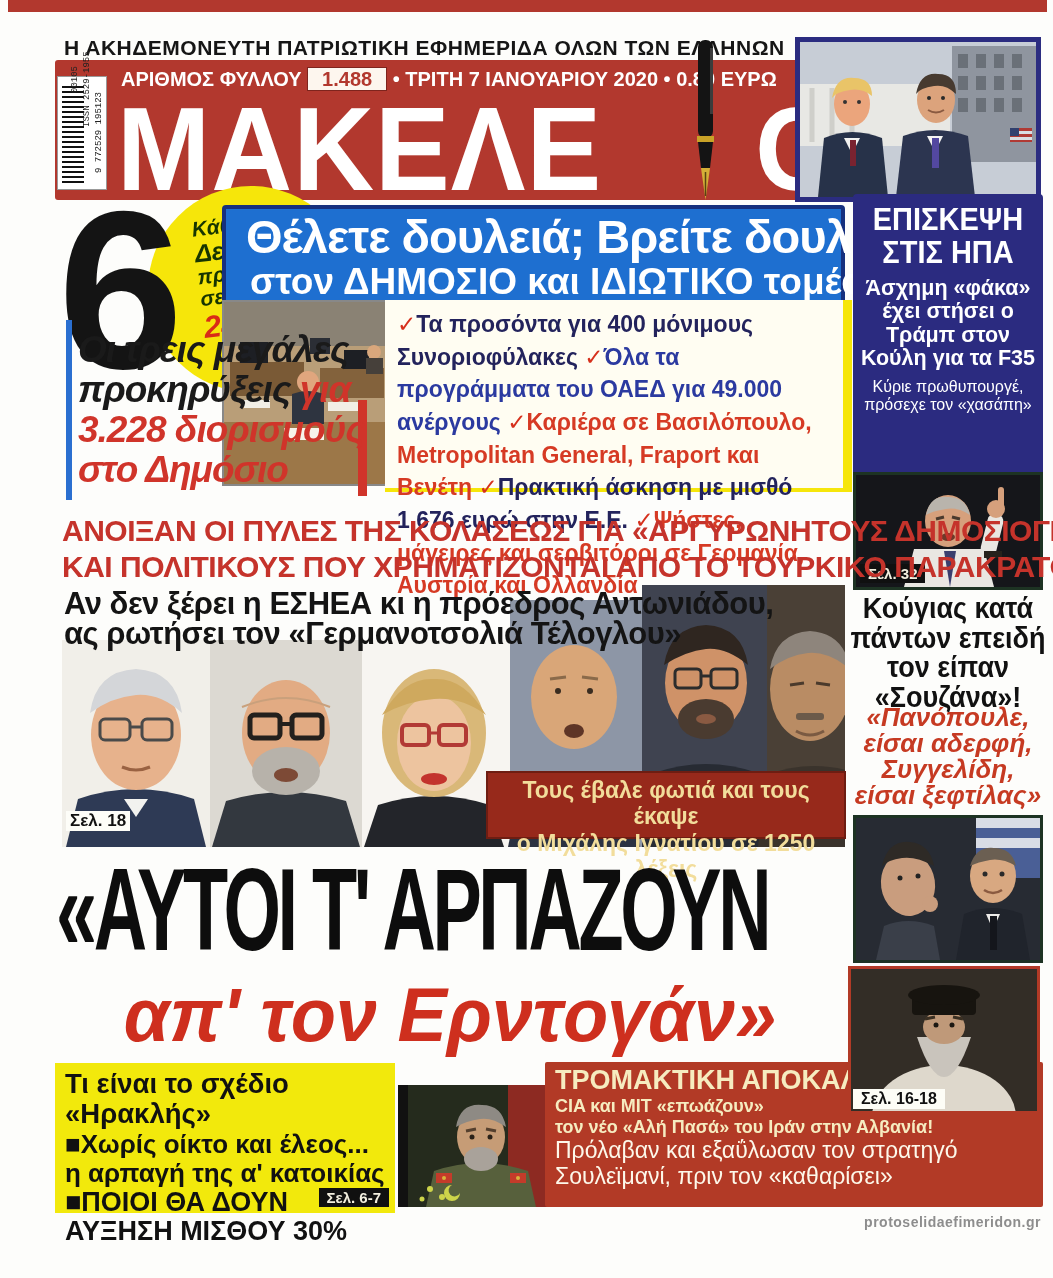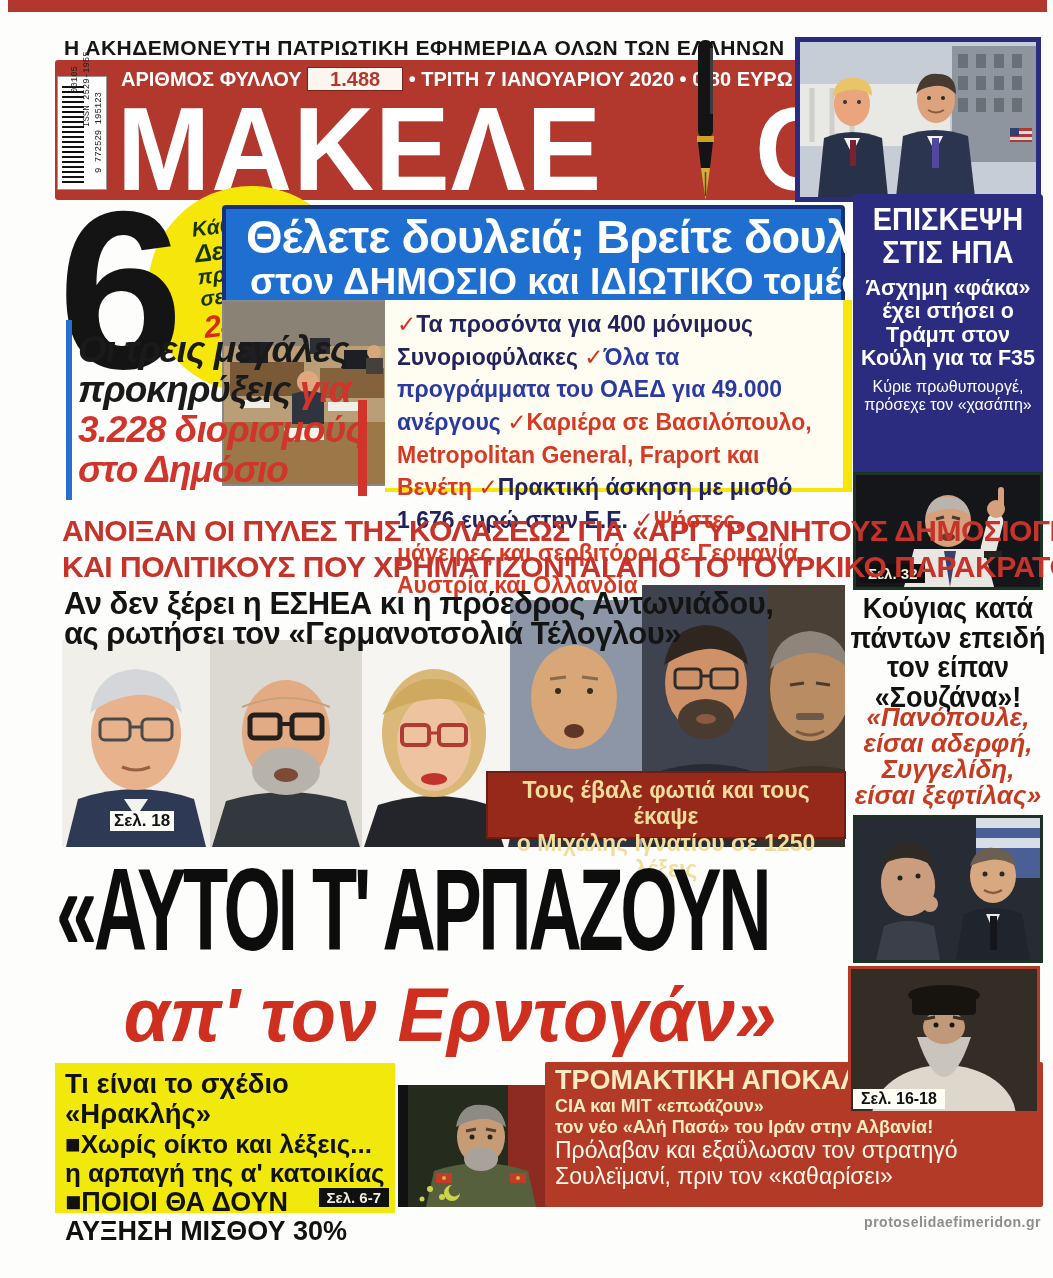--- a/index.html
+++ b/index.html
@@ -5,21 +5,21 @@
   html,body{margin:0;padding:0;background:#ffffff;}
   #page{position:relative;width:1053px;height:1278px;background:#fdfdfb;overflow:hidden;
         font-family:"Liberation Sans","DejaVu Sans",sans-serif;}
   .abs{position:absolute;}
   .nowrap{white-space:nowrap;}
   
   .topstrip{background:#b2382e;}
   .slogan{font-weight:bold;color:#161616;font-size:21px;letter-spacing:.5px;}
   .masthead{background:#b2382e;border-radius:3px;}
   .issueline{color:#ffffff;font-weight:bold;font-size:20px;}
-  .issuebox{background:#fdf6ee;color:#b2382e;font-weight:bold;padding:0 22px;border:1px solid #7e241d;}
+  .issuebox{background:#fdf6ee;color:#b2382e;font-weight:bold;padding:0 14px;border:1px solid #7e241d;}
   .mastitle{color:#ffffff;font-weight:900;font-size:112px;letter-spacing:1px;transform:scaleY(1.06);transform-origin:left top;line-height:1;}
   .barcodebox{background:#fff;border:1px solid #999;}
   .barcode-stripes{background:repeating-linear-gradient(0deg,#111 0 2px,#fff 2px 5px);}
   .bcodetxt{color:#222;font-size:9px;font-family:"Liberation Mono","DejaVu Sans Mono",monospace;}
   
   .bignum{font-weight:900;color:#141414;font-size:225px;line-height:.8;letter-spacing:-8px;}
   .yellowcircle{background:#f6e60a;border-radius:50%;}
   .suppline{font-weight:900;font-style:italic;color:#173500;font-size:21px;line-height:1.05;}
   .supppages{color:#d92c17;font-weight:900;font-style:italic;font-size:31px;}
   
@@ -297,21 +297,21 @@
         <path d="M-52,262 L-44,190 Q4,172 52,190 L52,262 Z" fill="#3a332c"></path>
         <ellipse cx="0" cy="104" rx="40" ry="52" fill="#b98c64"></ellipse>
         <path d="M-40,84 Q-34,48 0,46 Q34,48 40,84 Q18,66 -2,68 Q-22,70 -40,84 Z" fill="#8e857c"></path>
         <path d="M-20,100 L-6,98 M6,98 L20,100" stroke="#4a3a2c" stroke-width="3"></path>
         <rect x="-14" y="128" width="28" height="7" rx="3" fill="#6b5a4a"></rect>
         <path d="M-14,146 Q0,154 14,146" stroke="#7a5a42" stroke-width="3" fill="none"></path>
       </g>
     </svg>
     <div class="abs subhead nowrap" style="left:2px;top:3px;">Αν δεν ξέρει η ΕΣΗΕΑ κι η πρόεδρος Αντωνιάδου,</div>
     <div class="abs subhead nowrap" style="left:2px;top:33px;">ας ρωτήσει τον «Γερμανοτσολιά Τέλογλου»</div>
-    <div class="abs pagelabel" style="left:4px;top:226px;background:#fdfdf8;padding:0 4px;margin-left:44px;">Σελ. 18</div>
+    <div class="abs pagelabel" style="left:4px;top:226px;background:#fdfdf8;padding:0 4px;">Σελ. 18</div>
     <div class="abs caption" style="left:424px;top:186px;width:356px;height:60px;padding-top:4px;">
       <div>Τους έβαλε φωτιά και τους έκαψε</div>
       <div>ο Μιχάλης Ιγνατίου σε 1250 λέξεις</div>
     </div>
   </div>
 
   <div class="abs headline-black" style="left:56px;top:852px;">«ΑΥΤΟΙ Τ' ΑΡΠΑΖΟΥΝ</div>
   <div class="abs headline-red" style="left:56px;top:978px;width:788px;">απ' τον Ερντογάν»</div>
 
   <div class="abs darkframe" style="left:853px;top:815px;width:184px;height:142px;">
@@ -333,21 +333,21 @@
       <path d="M114,48 Q120,28 138,30 Q156,30 160,48 Q146,40 134,42 Q122,44 114,48 Z" fill="#6b5f52"></path>
       <circle cx="129" cy="56" r="2.5" fill="#2a2a2a"></circle>
         <circle cx="146" cy="56" r="2.5" fill="#2a2a2a"></circle>
       <path d="M128,72 Q137,78 146,72" stroke="#8a5a40" stroke-width="2.5" fill="none"></path>
     </svg>
   </div>
 
   <div class="abs hercules" style="left:55px;top:1063px;width:340px;height:150px;padding:6px 10px;box-sizing:border-box;">
     <div class="herc-title">Τι είναι το σχέδιο «Ηρακλής»</div>
     <div class="herc-line">
-      <span>■</span><span>Χωρίς οίκτο και λέξεις...</span>
+      <span>■</span><span>Χωρίς οίκτο και έλεος...</span>
     </div>
     <div class="herc-line">η αρπαγή της α' κατοικίας</div>
     <div class="herc-caps" style="width:320px;">
       <span>■</span><span>ΠΟΙΟΙ ΘΑ ΔΟΥΝ ΑΥΞΗΣΗ ΜΙΣΘΟΥ 30%</span>
     </div>
     <div class="abs chip-black" style="right:6px;bottom:6px;">Σελ. 6-7</div>
   </div>
 
   <div class="abs" style="left:398px;top:1085px;width:146px;height:122px;border-left:10px solid #111;">
     <svg width="146" height="122" viewBox="0 0 146 122">

